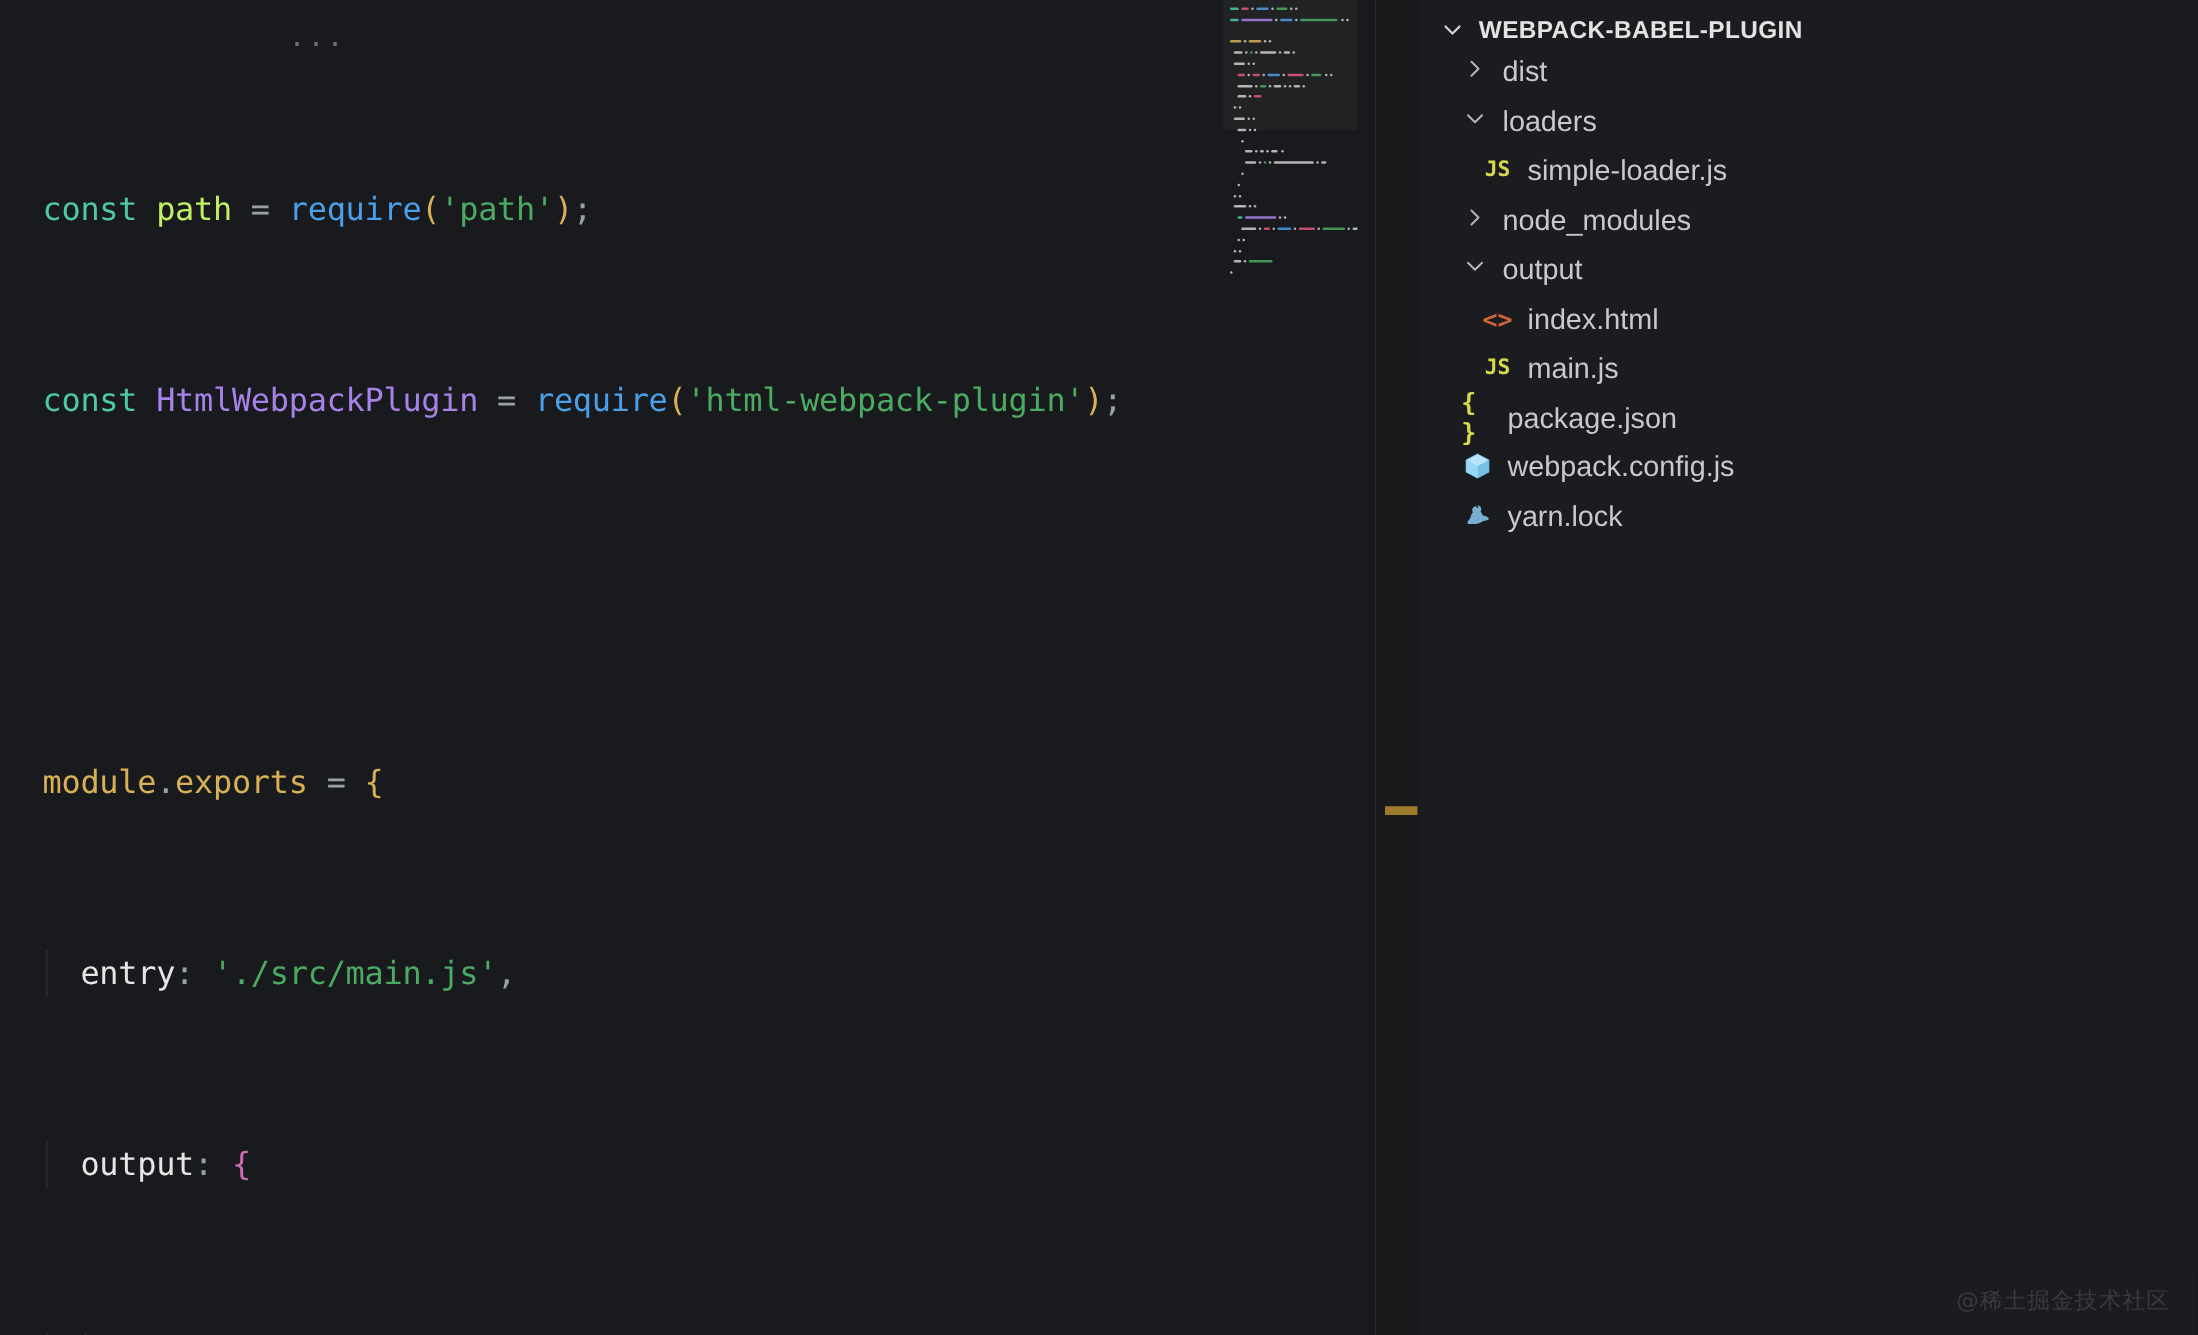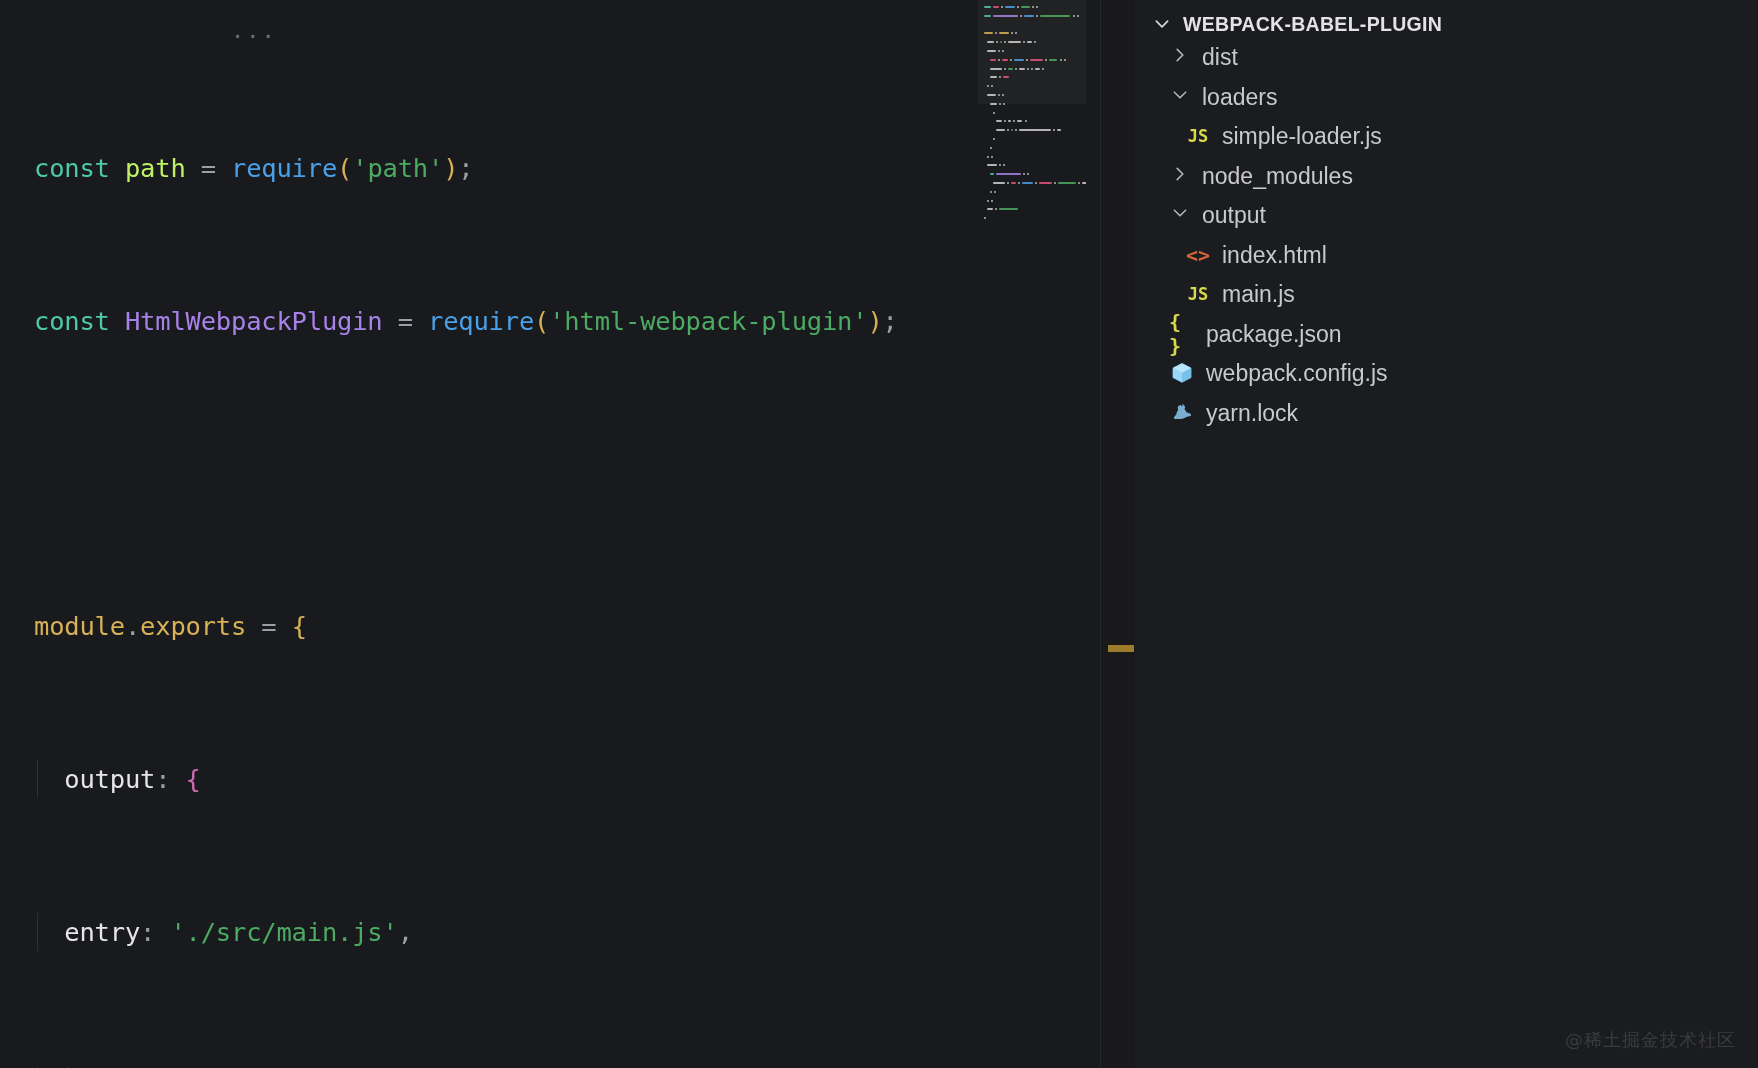--- a/index.html
+++ b/index.html
@@ -163,23 +163,23 @@
 
       
       <div class="ln"><span class="kw">const</span> <span class="var">path</span> <span class="punc">=</span> <span class="fn">require</span><span class="b1">(</span><span class="str">'path'</span><span class="b1">)</span><span class="punc">;</span></div>
       
       <div class="ln"><span class="kw">const</span> <span class="cls">HtmlWebpackPlugin</span> <span class="punc">=</span> <span class="fn">require</span><span class="b1">(</span><span class="str">'html-webpack-plugin'</span><span class="b1">)</span><span class="punc">;</span></div>
       
       <div class="ln">&nbsp;</div>
       
       <div class="ln"><span class="mod">module</span><span class="punc">.</span><span class="mod">exports</span> <span class="punc">=</span> <span class="b1">{</span></div>
       
+      <div class="ln"><i class="guide g1"></i>  <span class="prop">entry</span><span class="punc">:</span> <span class="str">'./src/main.js'</span><span class="punc">,</span></div>
+      
       <div class="ln"><i class="guide g1"></i>  <span class="prop">output</span><span class="punc">:</span> <span class="b2">{</span></div>
-      
-      <div class="ln"><i class="guide g1"></i>  <span class="prop">entry</span><span class="punc">:</span> <span class="str">'./src/main.js'</span><span class="punc">,</span></div>
       
       <div class="ln"><i class="guide g1"></i><i class="guide g2"></i>      </div>
       
       
       
       
       
       
       
       

